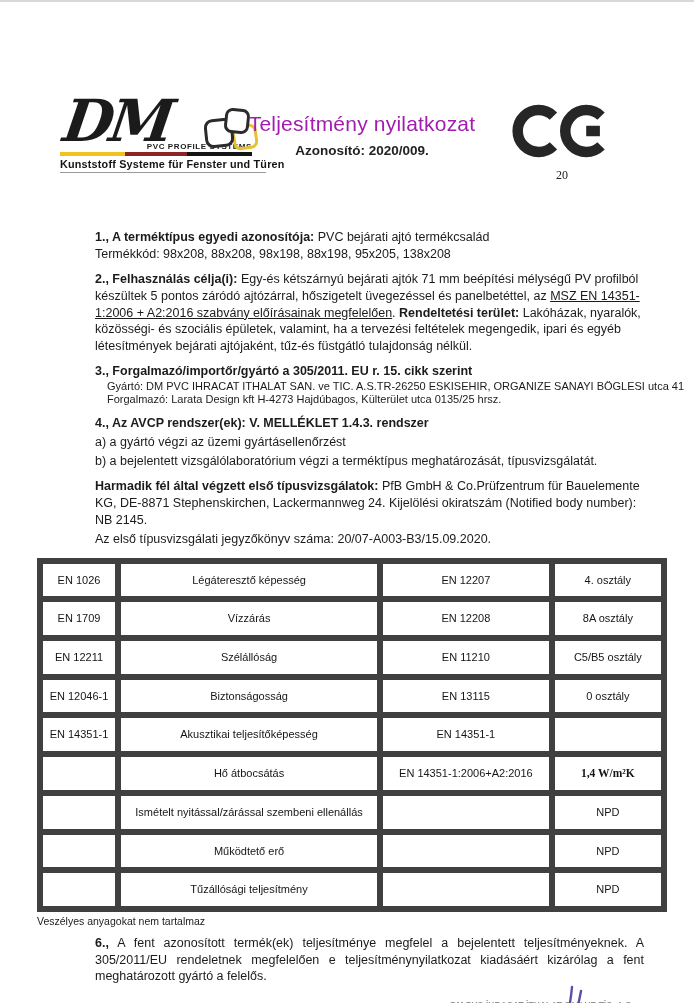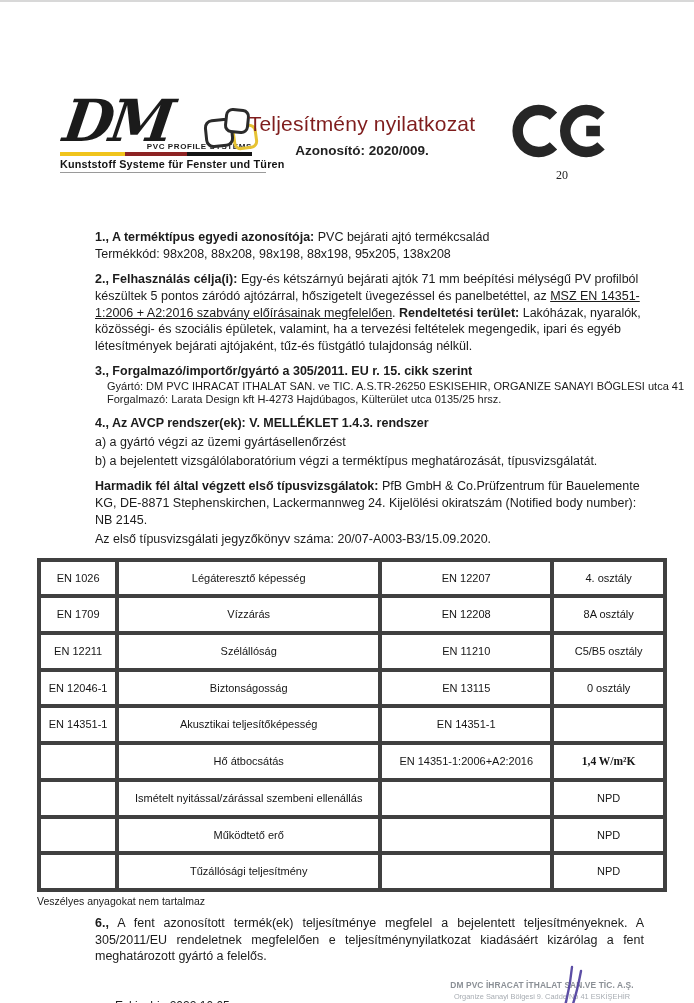--- a/index.html
+++ b/index.html
@@ -23,42 +23,42 @@
     color:#1b1b1b; width:192px; margin-top:-6px;
   }
   .tricolor{width:192px; height:4px; display:flex; margin-top:1px;}
   .tricolor div{height:100%;}
   .tagline{
     font-size:10.8px; font-weight:bold; color:#141414; letter-spacing:.2px;
     margin-top:2px; white-space:nowrap;
   }
   .tagline-rule{width:206px; height:0; border-top:1.6px solid #9a9a9a; margin-top:2px;}
   .title-block{position:absolute; left:242px; top:110px; width:240px; text-align:center;}
-  .doc-title{font-size:21px; color:#7f1d1d; letter-spacing:.2px;}
+  .doc-title{font-size:21px; color:#a21caf; letter-spacing:.2px;}
   .doc-subtitle{font-size:13.5px; color:#222; margin-top:7px; font-weight:bold;}
   .ce-block{position:absolute; left:512px; top:98px; width:100px; text-align:center;}
   .ce-year{font-family:"Liberation Serif", serif; font-size:12px; color:#222; margin-top:2px; text-align:center;}
   
   .intro{
     margin:4px 50px 0 95px;
     font-family:"Liberation Serif", serif; font-size:11px; color:#181818;
   }
   
   .content{margin:22px 50px 0 95px; font-size:12.5px; line-height:1.33; color:#1b1b1b;}
   .sec{margin:0 0 9px 0;}
   .b{font-weight:bold;}
   .u{text-decoration:underline;}
   .sub{font-size:11px; line-height:1.2; margin-left:12px; white-space:nowrap;}
   .tight{margin-bottom:2px;}
   .just{text-align:justify;}
   
   .table-wrap{margin:10px 0 0 -58px; width:630px;}
   table.perf{border-collapse:collapse; width:100%; font-size:11px; color:#151515;}
   table.perf td{
-    border:4px solid #404040; text-align:center; padding:9px 4px; height:14.5px;
+    border:6px solid #404040; text-align:center; padding:9px 4px; height:14.5px;
     overflow:hidden; white-space:nowrap;
   }
   td.bold-val{font-weight:bold; font-family:"Liberation Serif", serif; font-size:11.5px;}
   .table-note{margin:3px 0 6px -58px; font-size:10.5px; color:#1b1b1b;}
   
   .footer{position:relative; height:215px; margin-top:14px;}
   .date{position:absolute; left:115px; top:20px; font-size:12px; color:#1d1d1d;}
   .sig-block{position:absolute; left:432px; top:0; width:220px; text-align:center;}
   .stamp{position:relative; color:#9aa0a6; line-height:1.5;}
   .stamp .line0{font-size:8.4px; font-weight:bold; color:#8b9096; letter-spacing:.1px; white-space:nowrap;}

